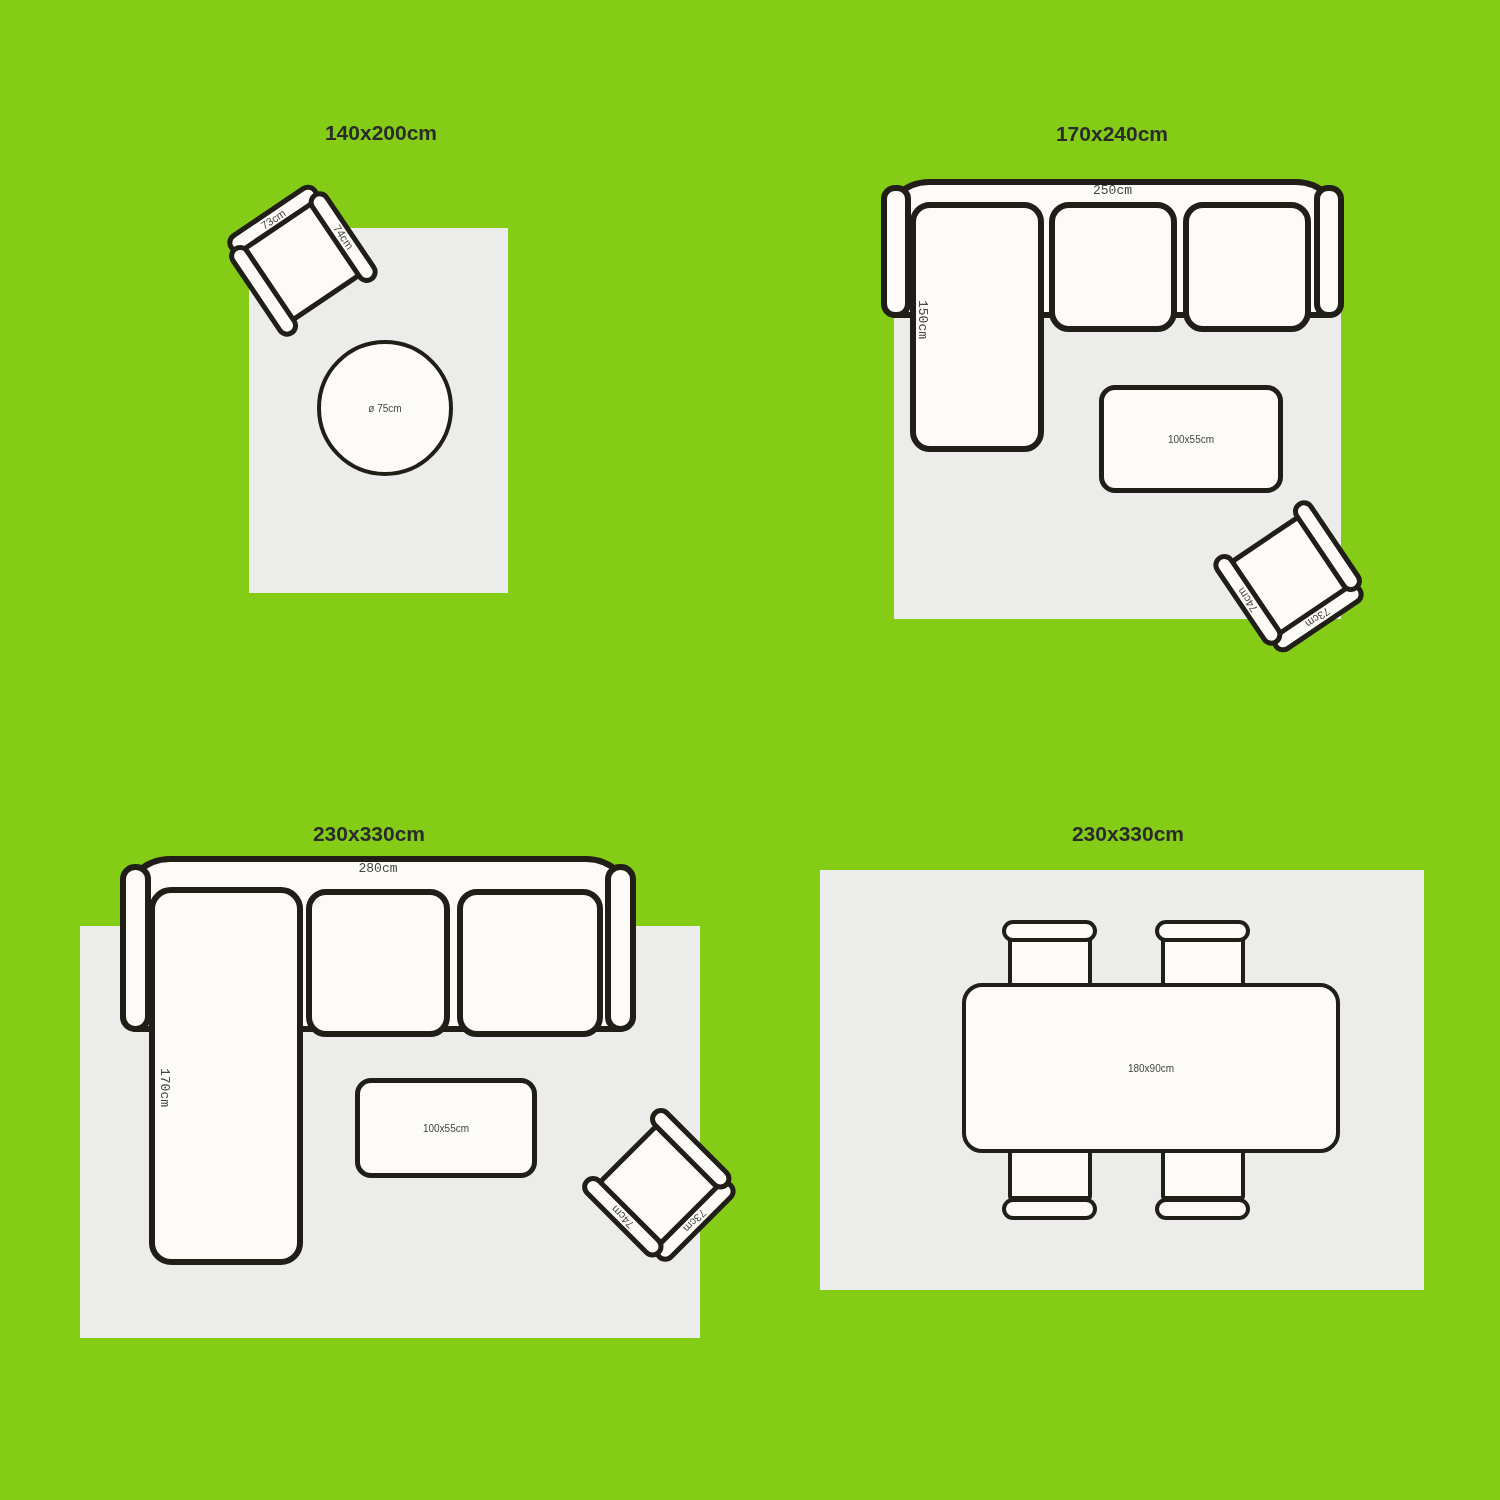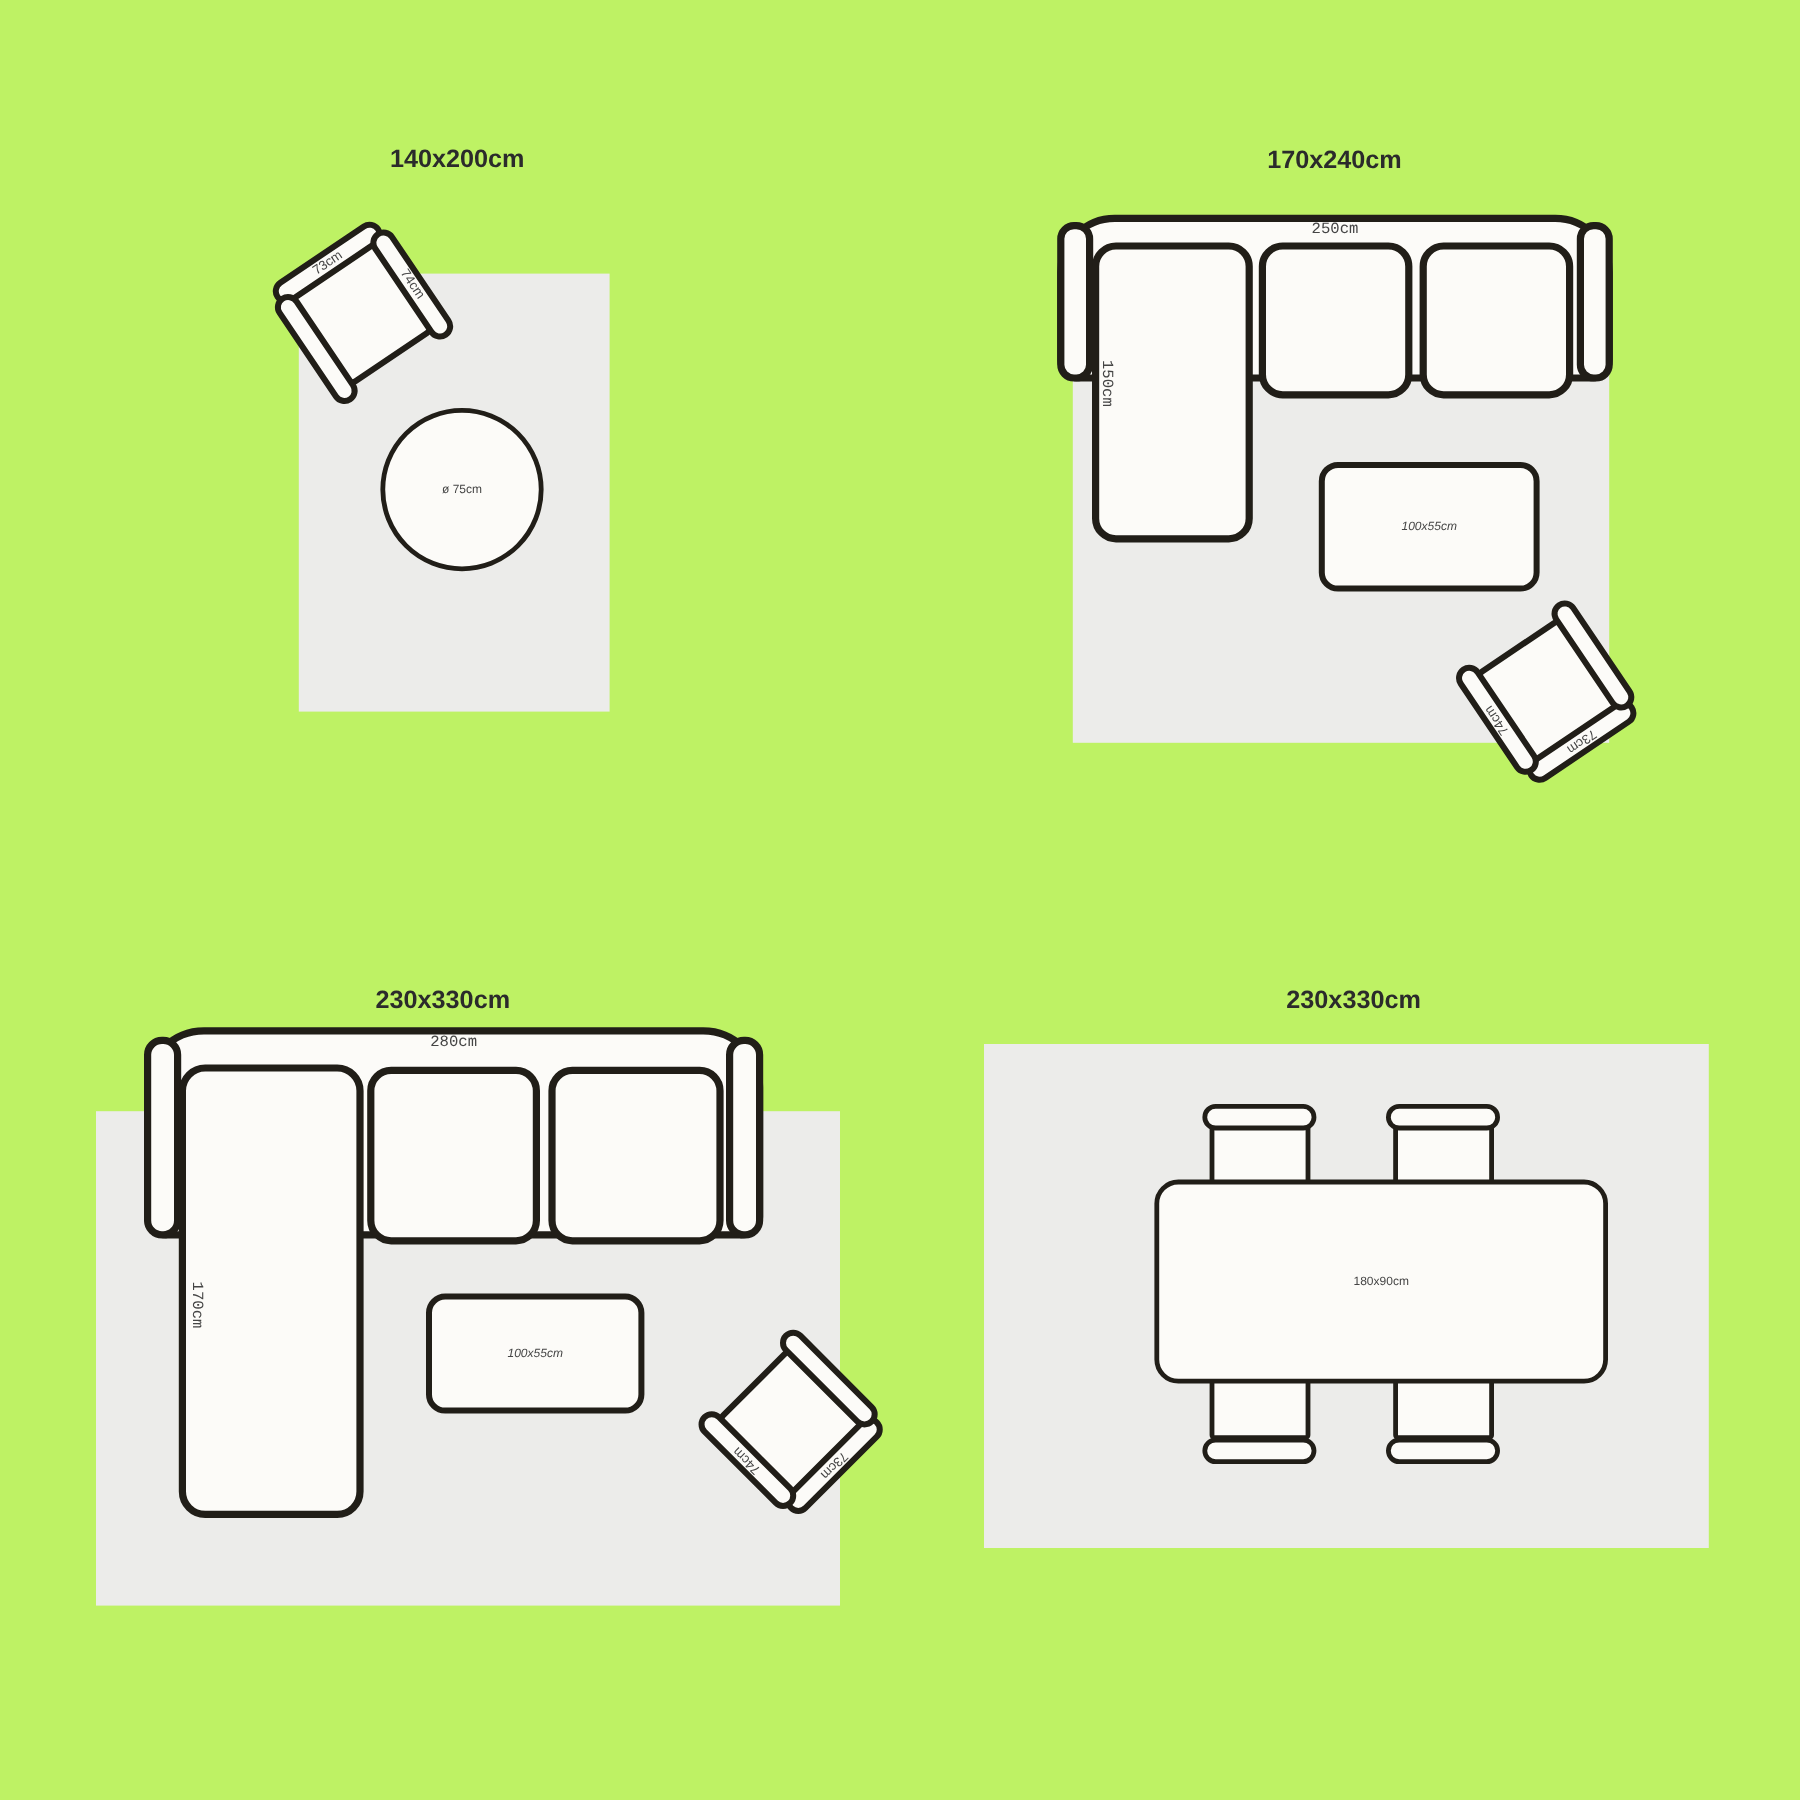--- a/index.html
+++ b/index.html
@@ -4,26 +4,26 @@
 <style>
   :root{
     --ink:#211e18;
     --paper:#fcfbf8;
     --rug:#ececea;
     --label:#454545;
     --title:#2b2b2b;
   }
   html,body{margin:0;padding:0;background:#ffffff;}
   #stage{
-    position:relative;width:1500px;height:1500px;background:#bef264;overflow:hidden;
+    position:relative;width:1500px;height:1500px;background:#84cc16;overflow:hidden;
     font-family:"Liberation Sans", sans-serif;
   }
   .rug{position:absolute;background:var(--rug);}
   .box{position:absolute;background:var(--paper);border:6px solid var(--ink);box-sizing:border-box;}
-  .b5{border-width:5px;font-style:italic;}
+  .b5{border-width:5px;}
   .b4{border-width:4px;}
   .title{
     position:absolute;width:220px;text-align:center;
     font-size:21px;font-weight:700;color:var(--title);line-height:24px;white-space:nowrap;
   }
   .label{
     position:absolute;font-size:13px;color:var(--label);line-height:1;white-space:nowrap;font-family:Liberation Mono, monospace;
   }
   .wlabel{width:463px;text-align:center;}
   .wlabel3{width:516px;text-align:center;}

